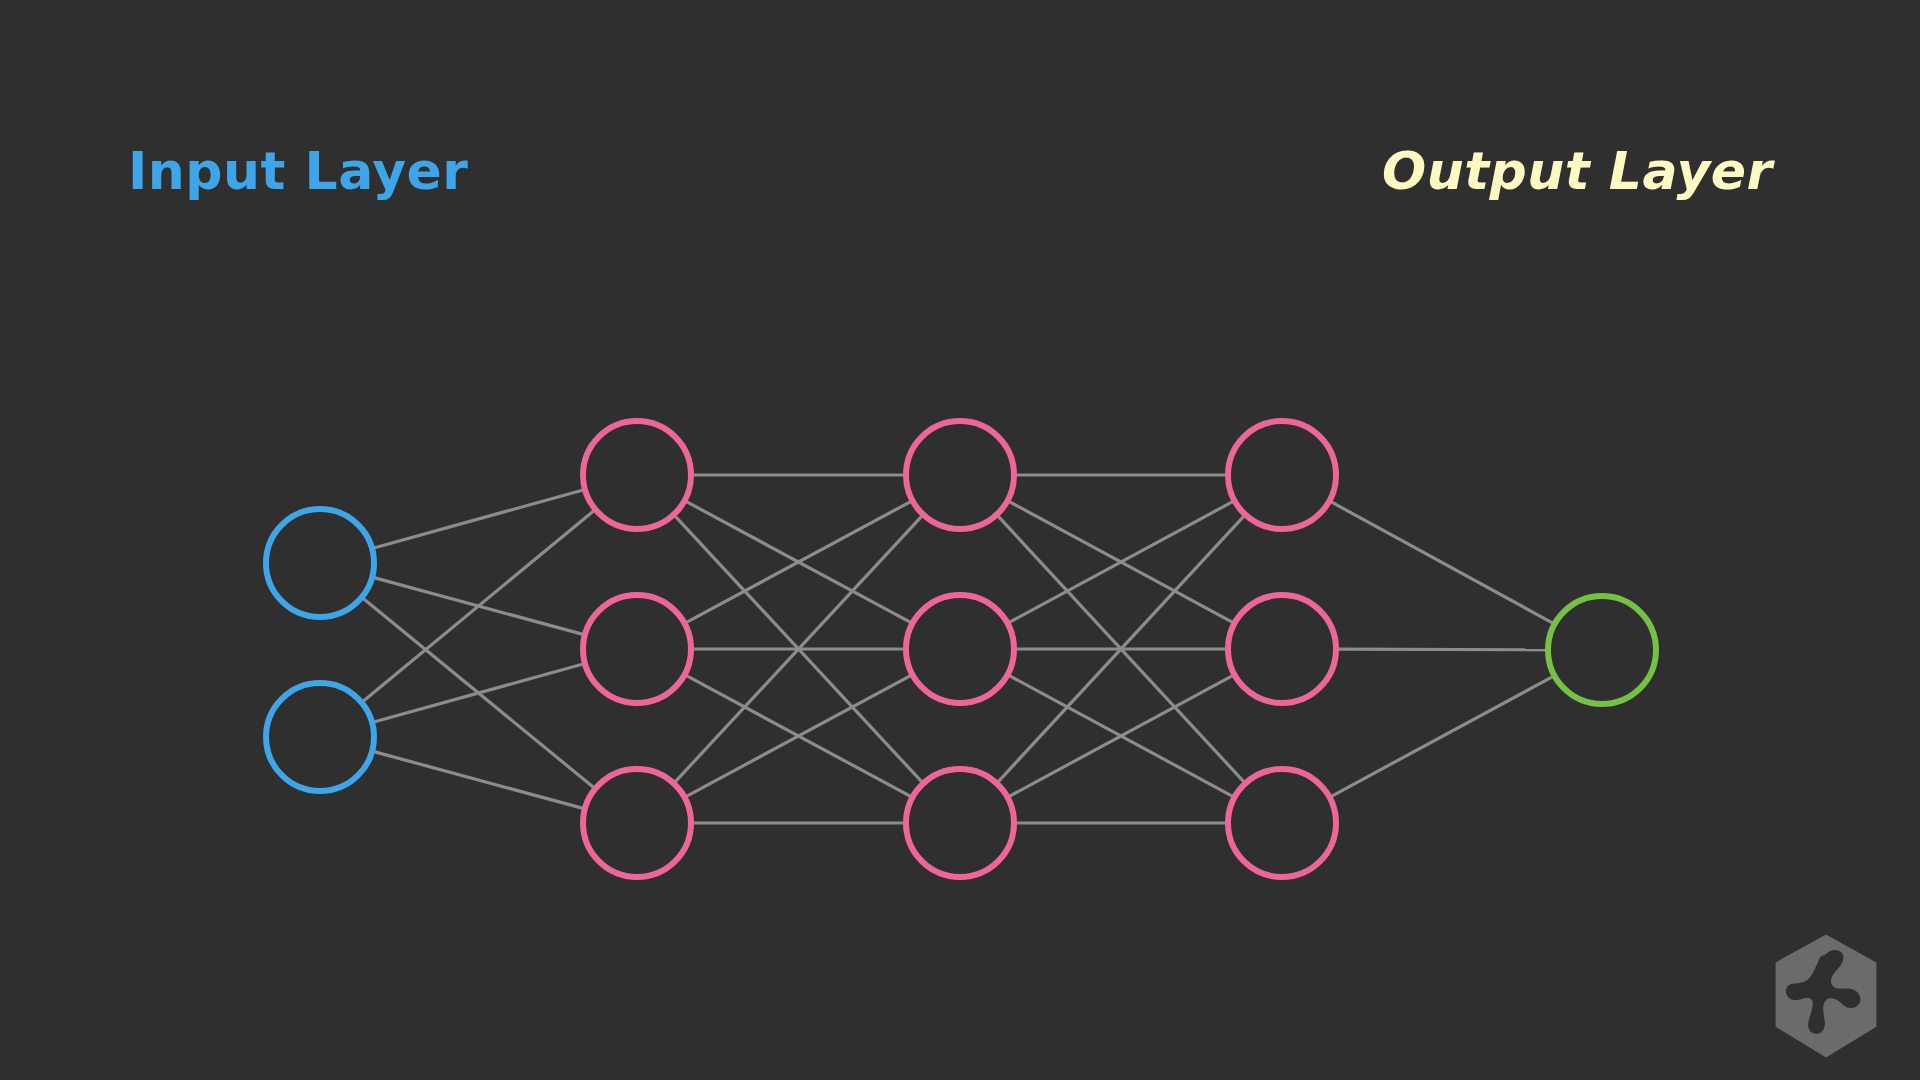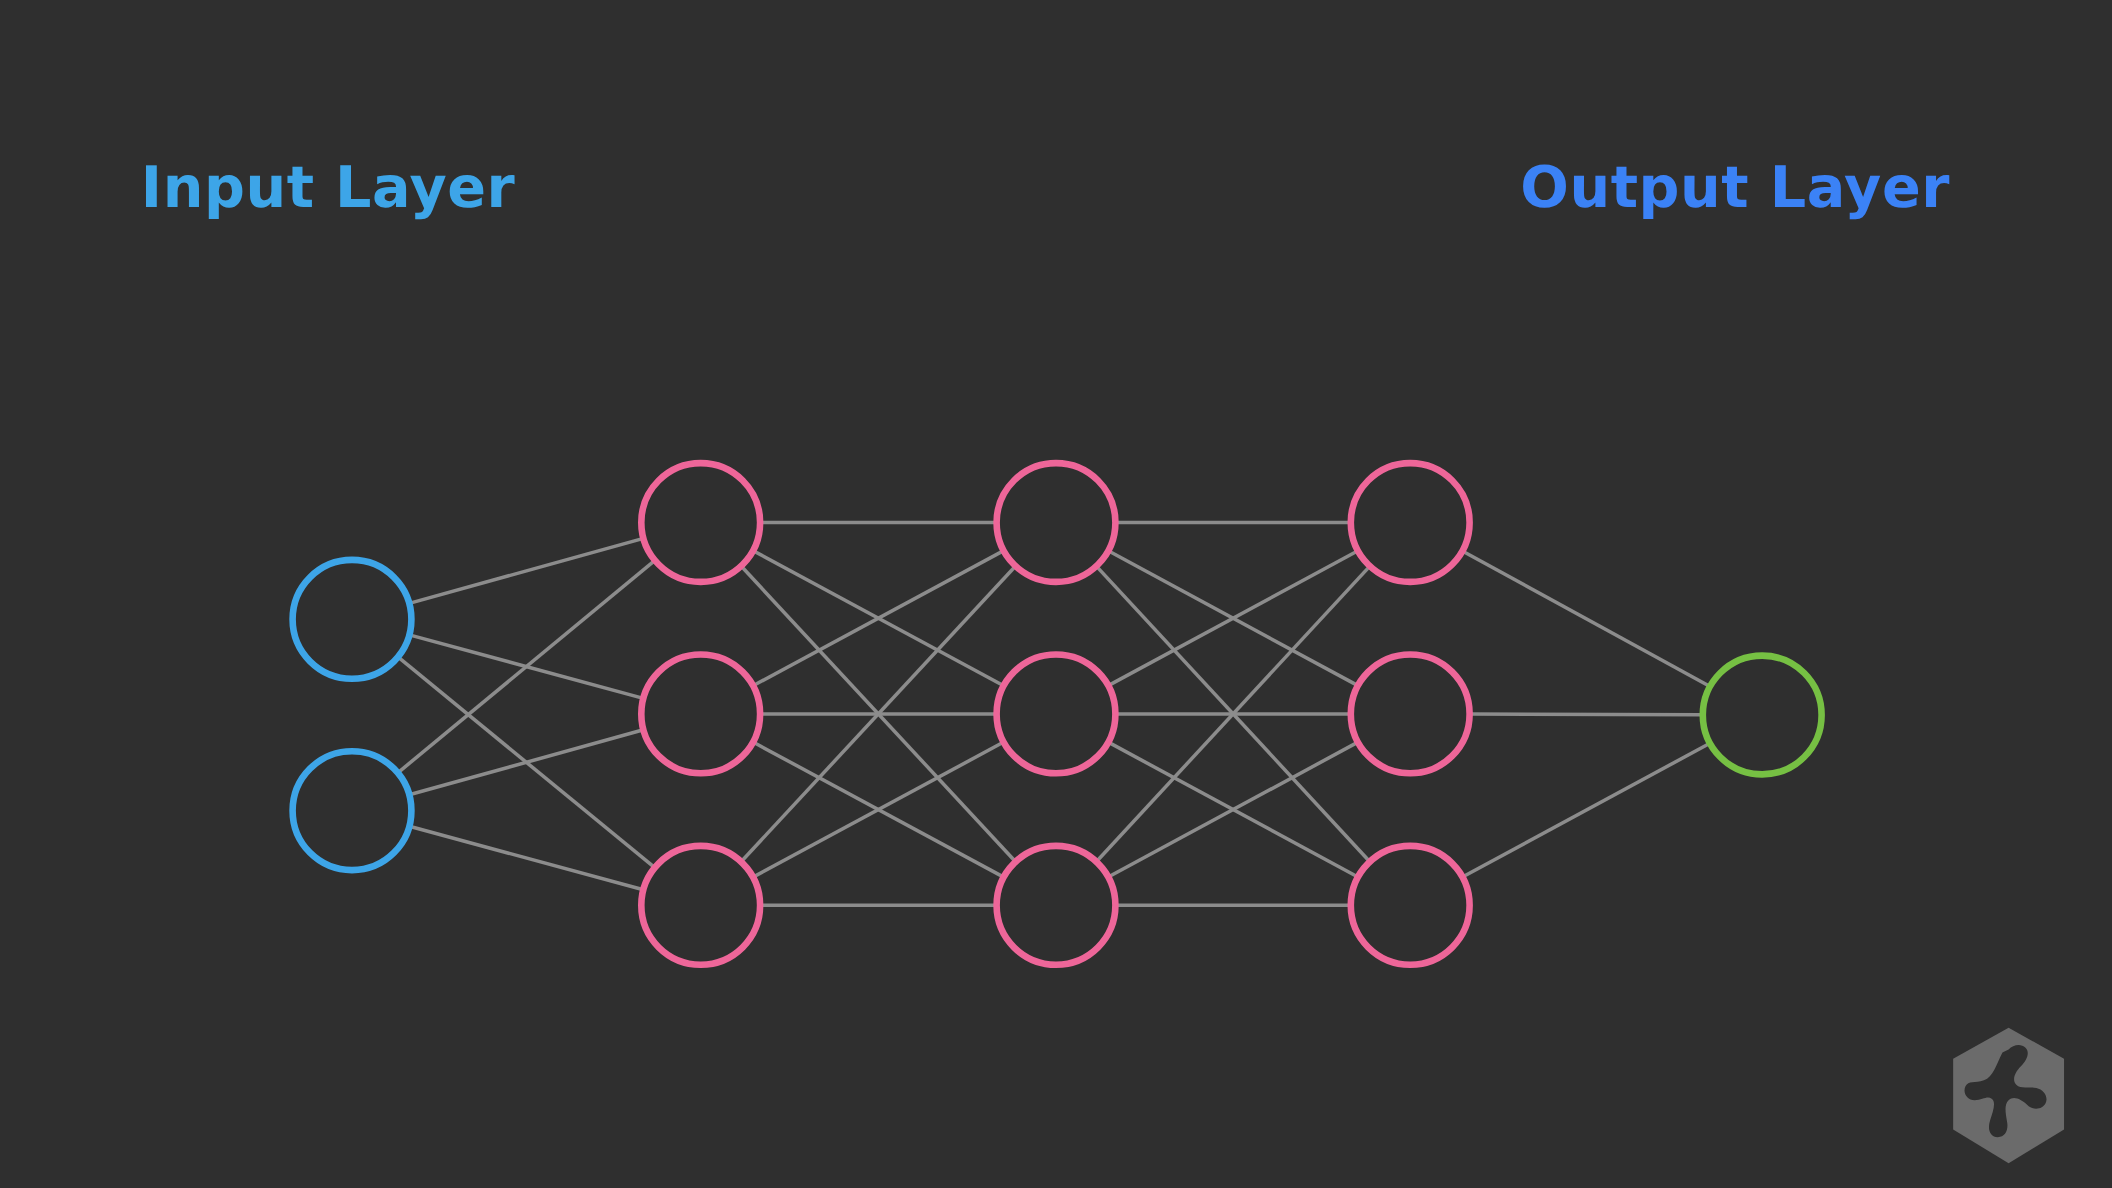--- a/index.html
+++ b/index.html
@@ -110,21 +110,21 @@
         <circle cx="960" cy="823" r="54" class="node" stroke="#ee6699" stroke-width="6" fill="#2f2f2f"></circle>
         <circle cx="1282" cy="475" r="54" class="node" stroke="#ee6699" stroke-width="6" fill="#2f2f2f"></circle>
         <circle cx="1282" cy="649" r="54" class="node" stroke="#ee6699" stroke-width="6" fill="#2f2f2f"></circle>
         <circle cx="1282" cy="823" r="54" class="node" stroke="#ee6699" stroke-width="6" fill="#2f2f2f"></circle>
         <circle cx="1602" cy="650" r="54" class="node" stroke="#76c043" stroke-width="6" fill="#2f2f2f"></circle>
       </g>
   </svg>
 
   <div class="layer-titles">
     <div class="layer-title" id="title-input" style="color: rgb(61, 165, 232);">Input Layer</div>
-    <div class="layer-title" id="title-output" style="color: #3b82f6;">Output Layer</div>
+    <div class="layer-title" id="title-output" style="color: #fef9c3; font-style: italic;">Output Layer</div>
   </div>
 
   <svg id="watermark" viewBox="0 0 100 100">
     <path d="M50 6 L86 26 L86 72 L50 94 L14 72 L14 26 Z" fill="#6b6b6b" stroke="none" rx="8"></path>
     <path d="M46 22 C42 30 40 38 34 40 C28 42 24 40 22 44
              C20 48 23 53 28 53 C33 53 36 50 39 52
              C42 54 40 60 38 66 C36 72 38 77 43 77
              C48 77 50 72 49 67 C48 61 47 56 50 53
              C53 50 58 52 62 56 C66 60 72 59 74 55
              C76 51 73 46 68 45 C63 44 58 46 55 43

